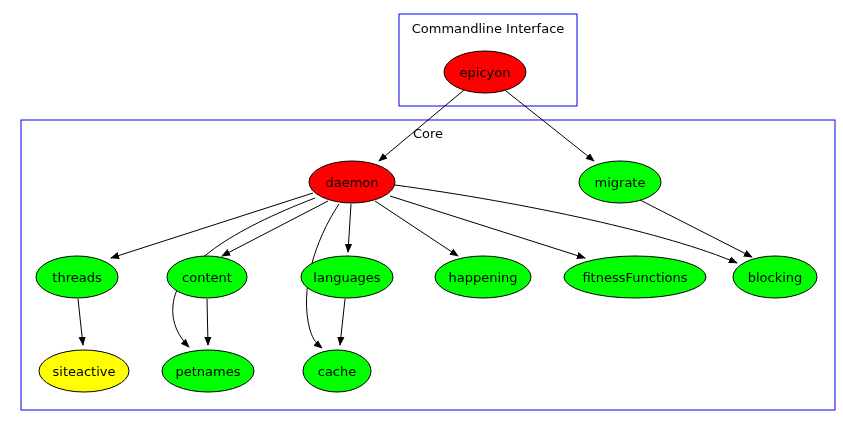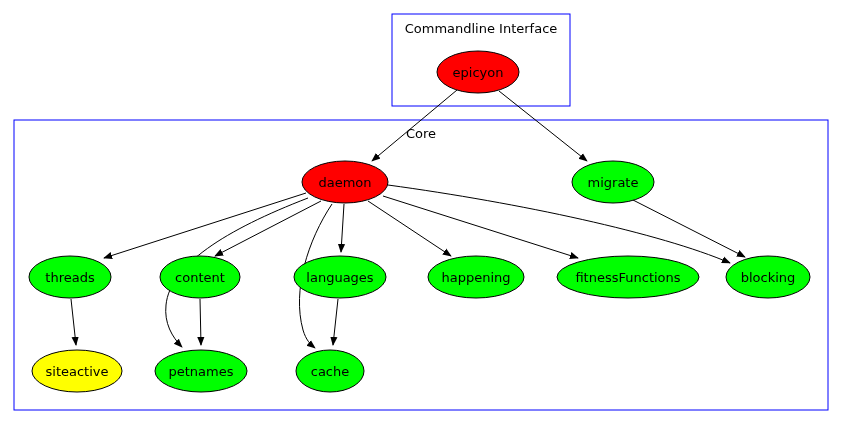--- a/index.html
+++ b/index.html
@@ -8,20 +8,21 @@
     background: #ffffff;
     width: 843px;
     height: 424px;
     overflow: hidden;
     font-family: "DejaVu Sans", sans-serif;
   }
   .canvas {
     width: 679px;
     height: 424px;
     position: relative;
+    padding-left: 7px;
   }
   svg {
     display: block;
   }
   .cluster {
     fill: none;
     stroke-width: 1;
   }
   .cluster-label {
     font-size: 13px;

